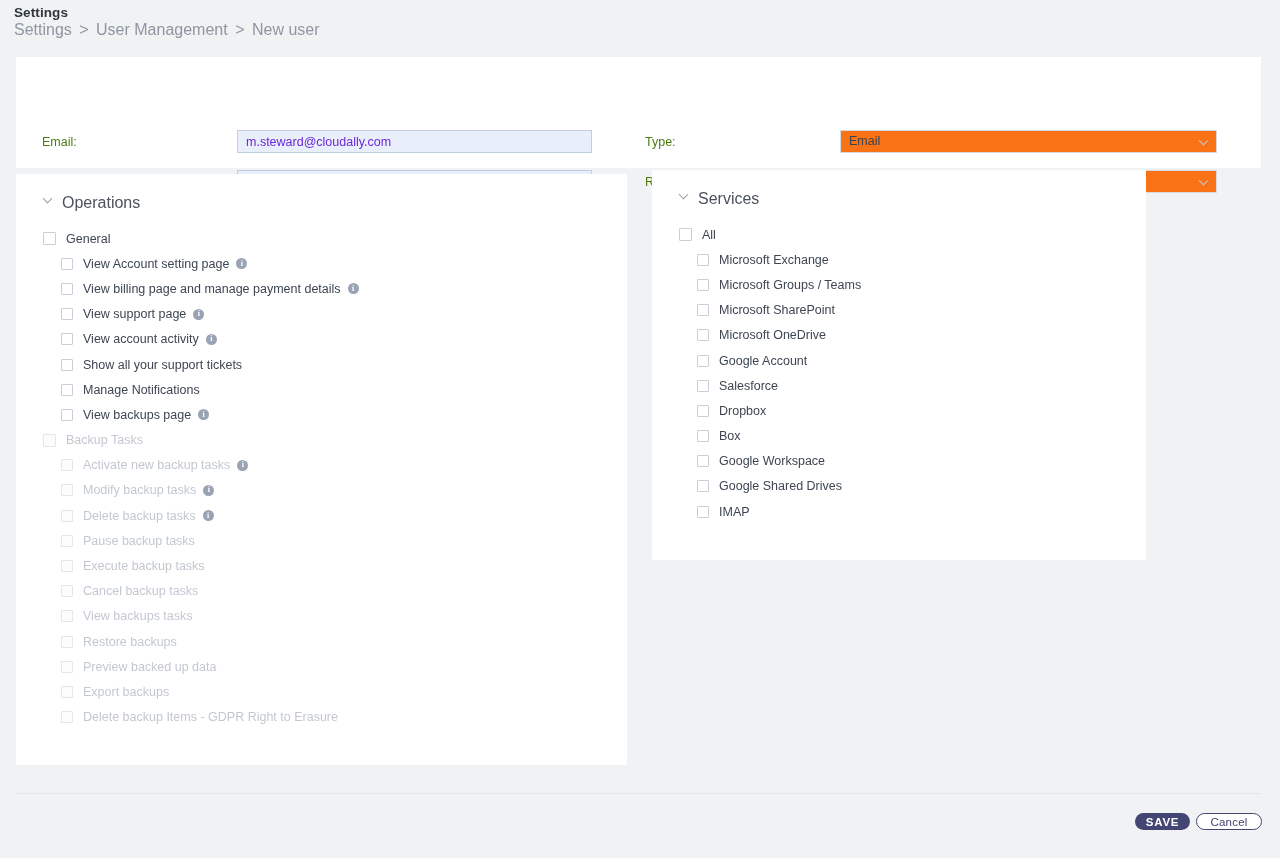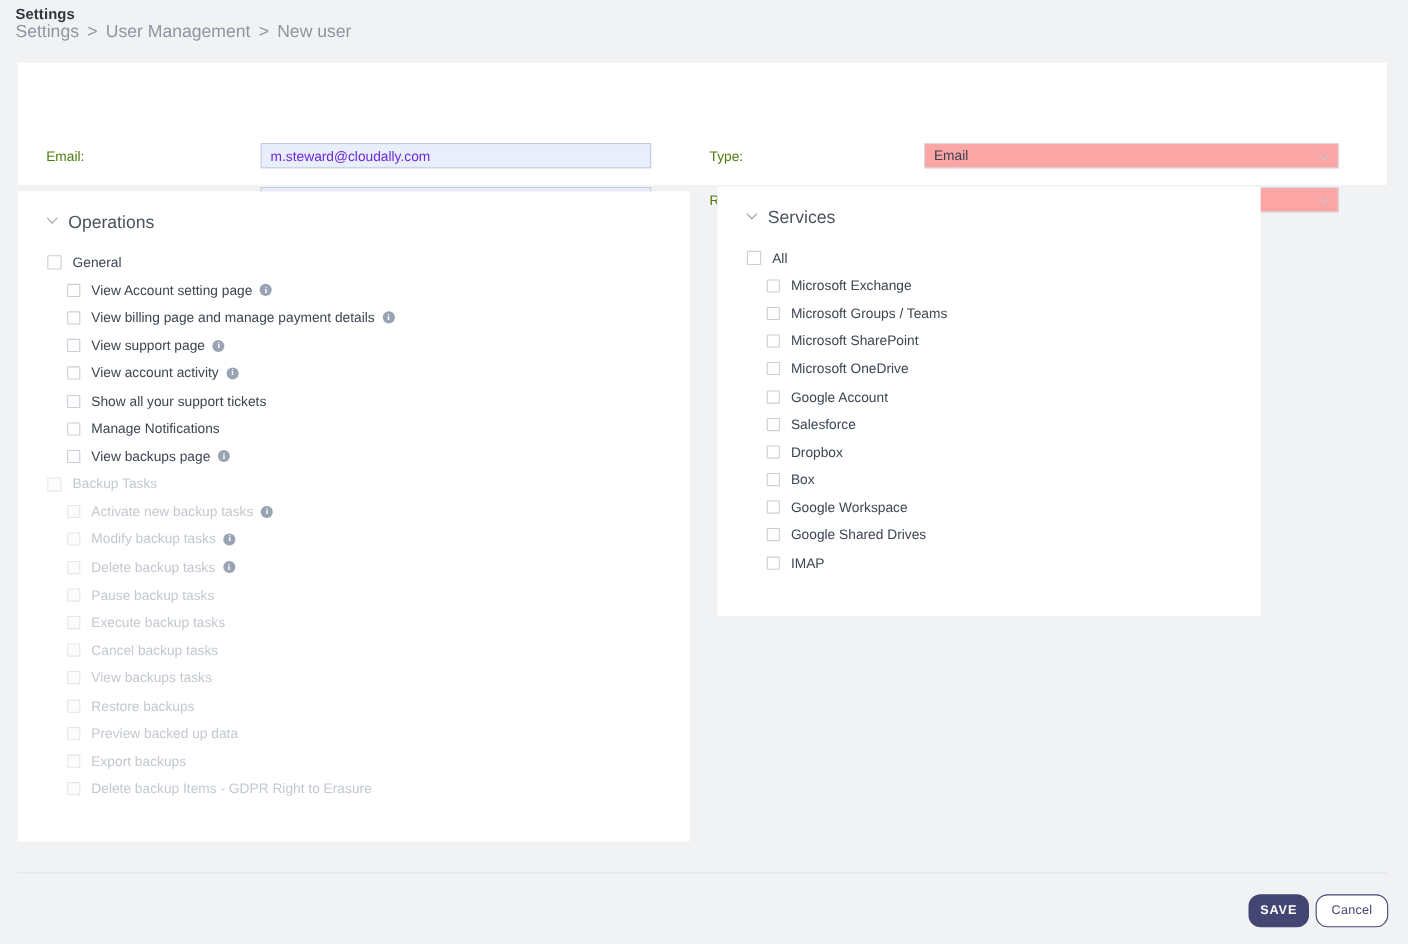--- a/index.html
+++ b/index.html
@@ -38,21 +38,21 @@
     position: absolute; height: 23px;
     background: #e9eefb; border: 1px solid #c3cde2;
     font-size: 12.5px; color: #6d28d9;
     padding: 0 8px; line-height: 21px;
     font-family: "Liberation Sans", sans-serif;
     outline: none;
   }
   .f-input.pw { letter-spacing: 1.3px; font-size: 11px; color: #3a4250; }
   .f-select {
     position: absolute; height: 23px;
-    background: #fca5a5; border: 1px solid #d4d9e2;
+    background: #f97316; border: 1px solid #d4d9e2;
     font-size: 12.5px; color: #3a4250;
     padding: 0 8px; line-height: 21px;
   }
   .f-select .sel-val { display: block; }
   .chev-dn {
     position: absolute; right: 7px; top: 50%; width: 9px; height: 9px;
     margin-top: -5px;
   }
   .chev-dn::before {
     content: ""; position: absolute; left: 0; top: 0;
@@ -98,21 +98,21 @@
     margin-left: 7px; flex: 0 0 11px;
     font-family: "Liberation Serif", serif;
   }
 
   
   .footer-rule {
     position: absolute; left: 16px; top: 793px; width: 1245px; height: 1px;
     background: #e3e5ea;
   }
   .btn {
-    position: absolute; height: 30px; border-radius: 11px;
+    position: absolute; height: 17px; border-radius: 11px;
     font-size: 11.5px; display: flex; align-items: center; justify-content: center;
     cursor: pointer; letter-spacing: .2px;
     font-family: "Liberation Sans", sans-serif;
   }
   #save-btn {
     left: 1135px; top: 813px; width: 55px;
     background: #434572; color: #ffffff; font-weight: bold; border: none;
     letter-spacing: .8px;
   }
   #cancel-btn {

